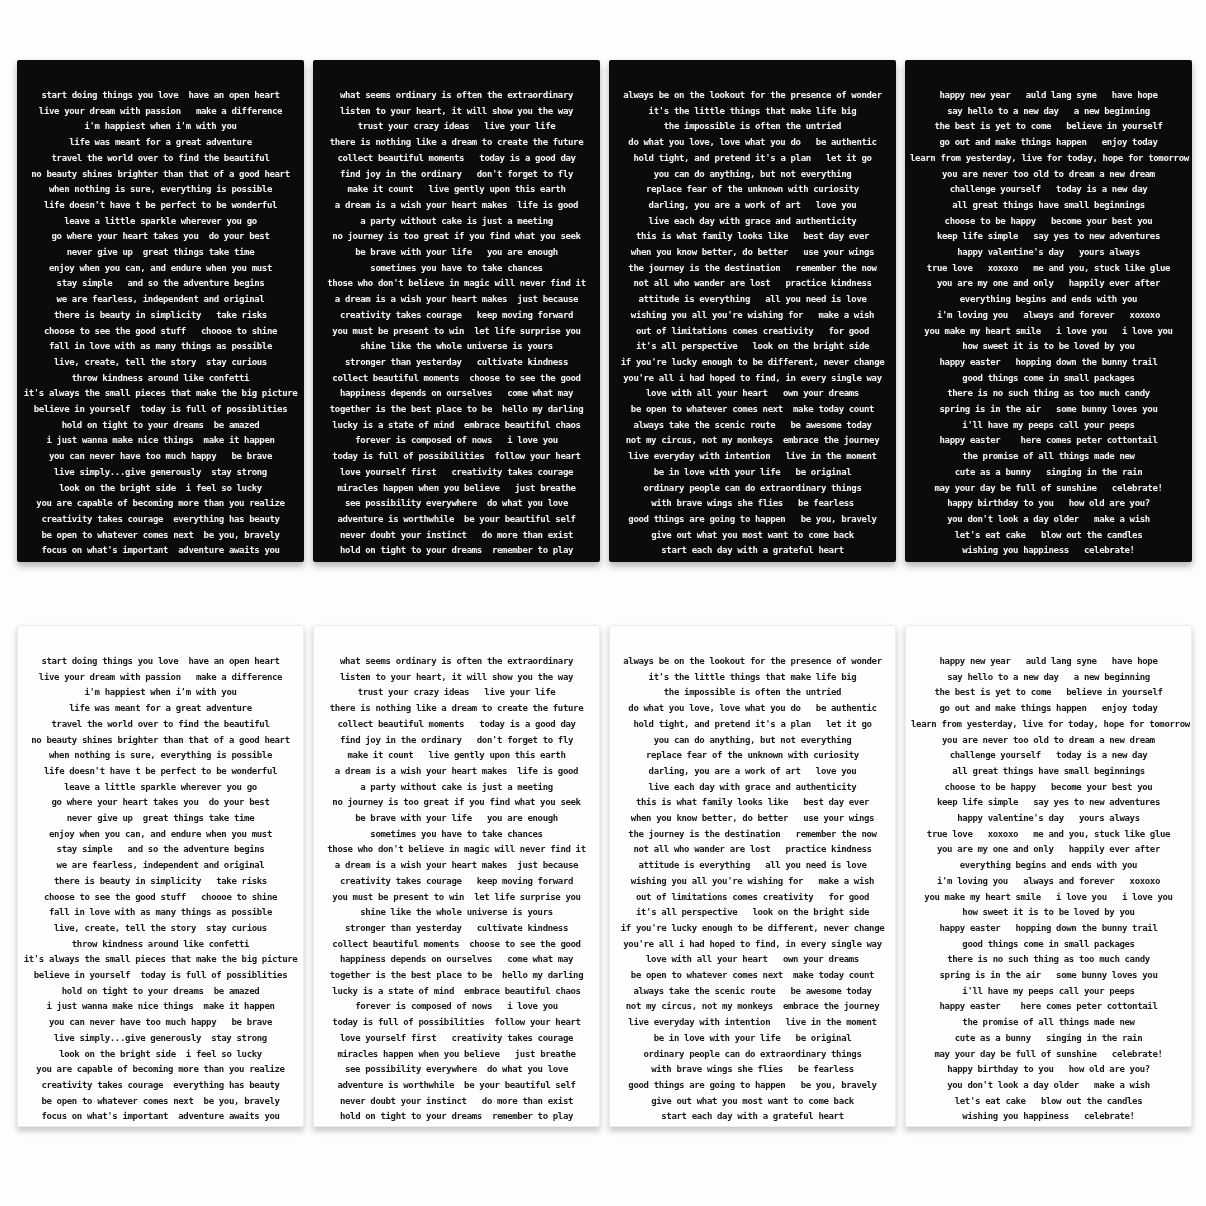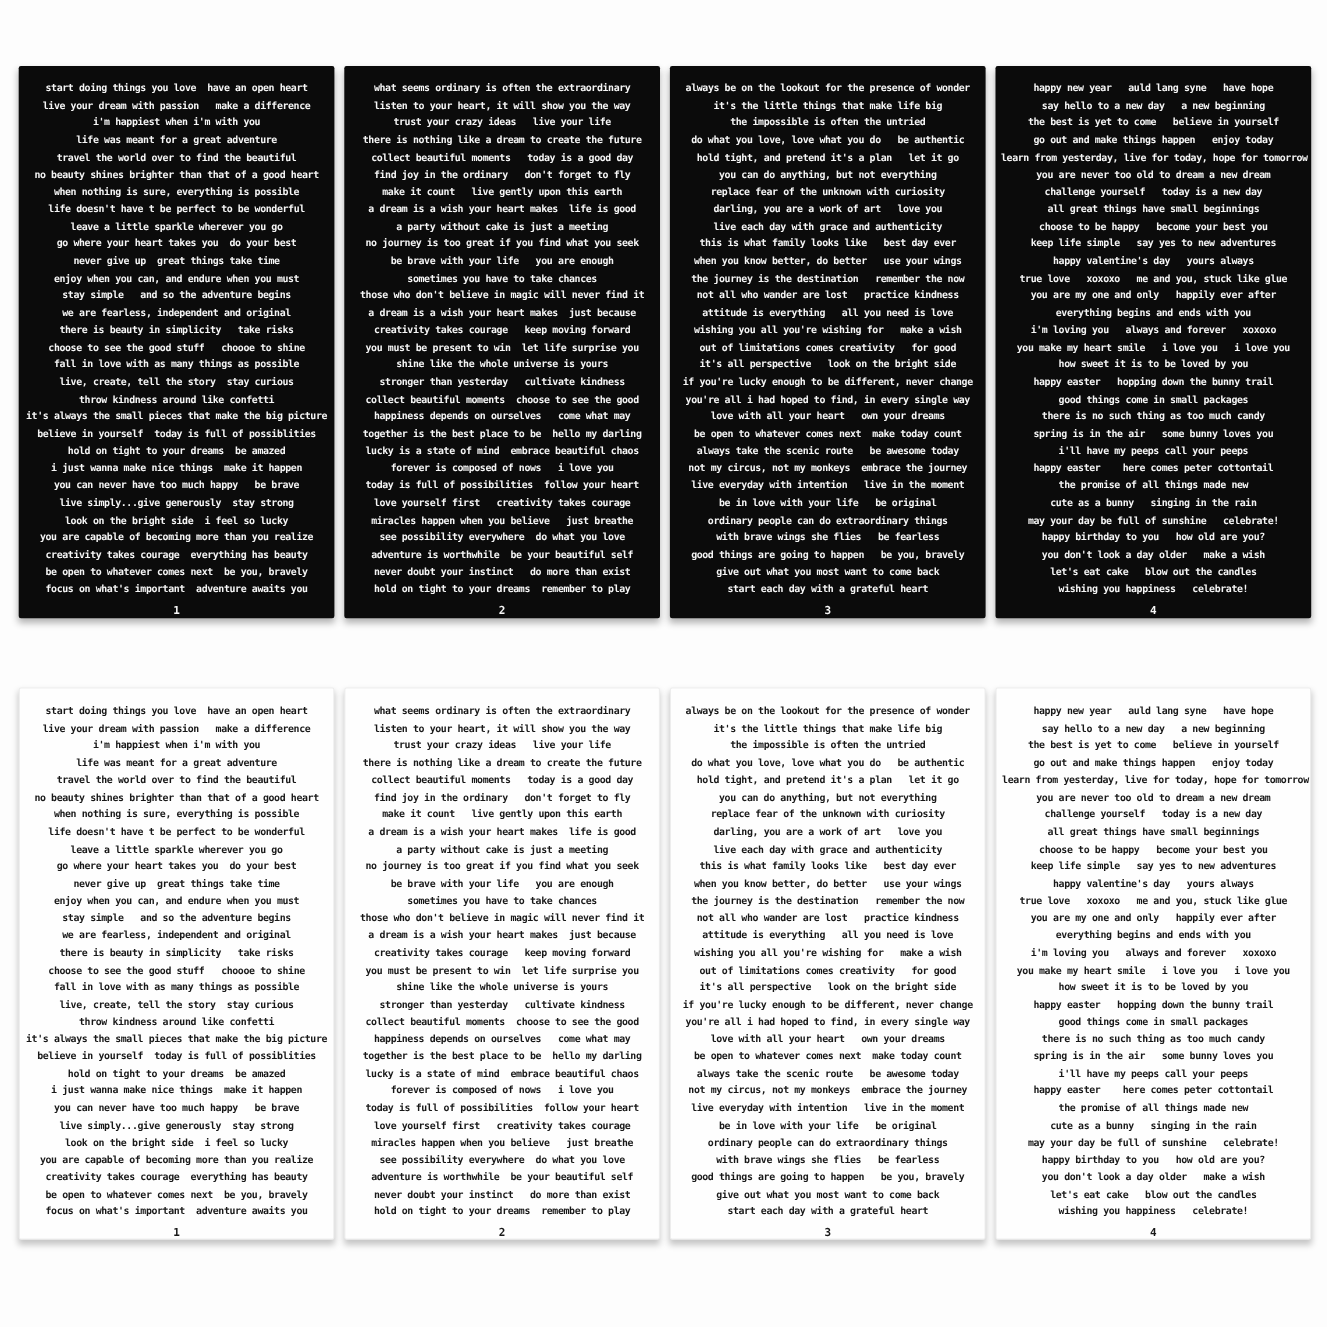--- a/index.html
+++ b/index.html
@@ -22,21 +22,21 @@
     width: 1175px;
     display: flex;
     gap: 9px;
   }
   .row-dark  { top: 60px; }
   .row-light { top: 625px; }
   .sheet {
     width: 287px;
     height: 502px;
     box-sizing: border-box;
-    padding: 14px 5px 0 5px;
+    padding: 28px 5px 0 5px;
     border-radius: 2px;
     overflow: hidden;
     flex: 0 0 287px;
   }
   .sheet-dark {
     background: #0b0b0b;
     color: #f6f6f6;
     box-shadow: 0 4px 7px rgba(0,0,0,0.30);
   }
   .sheet-light {

